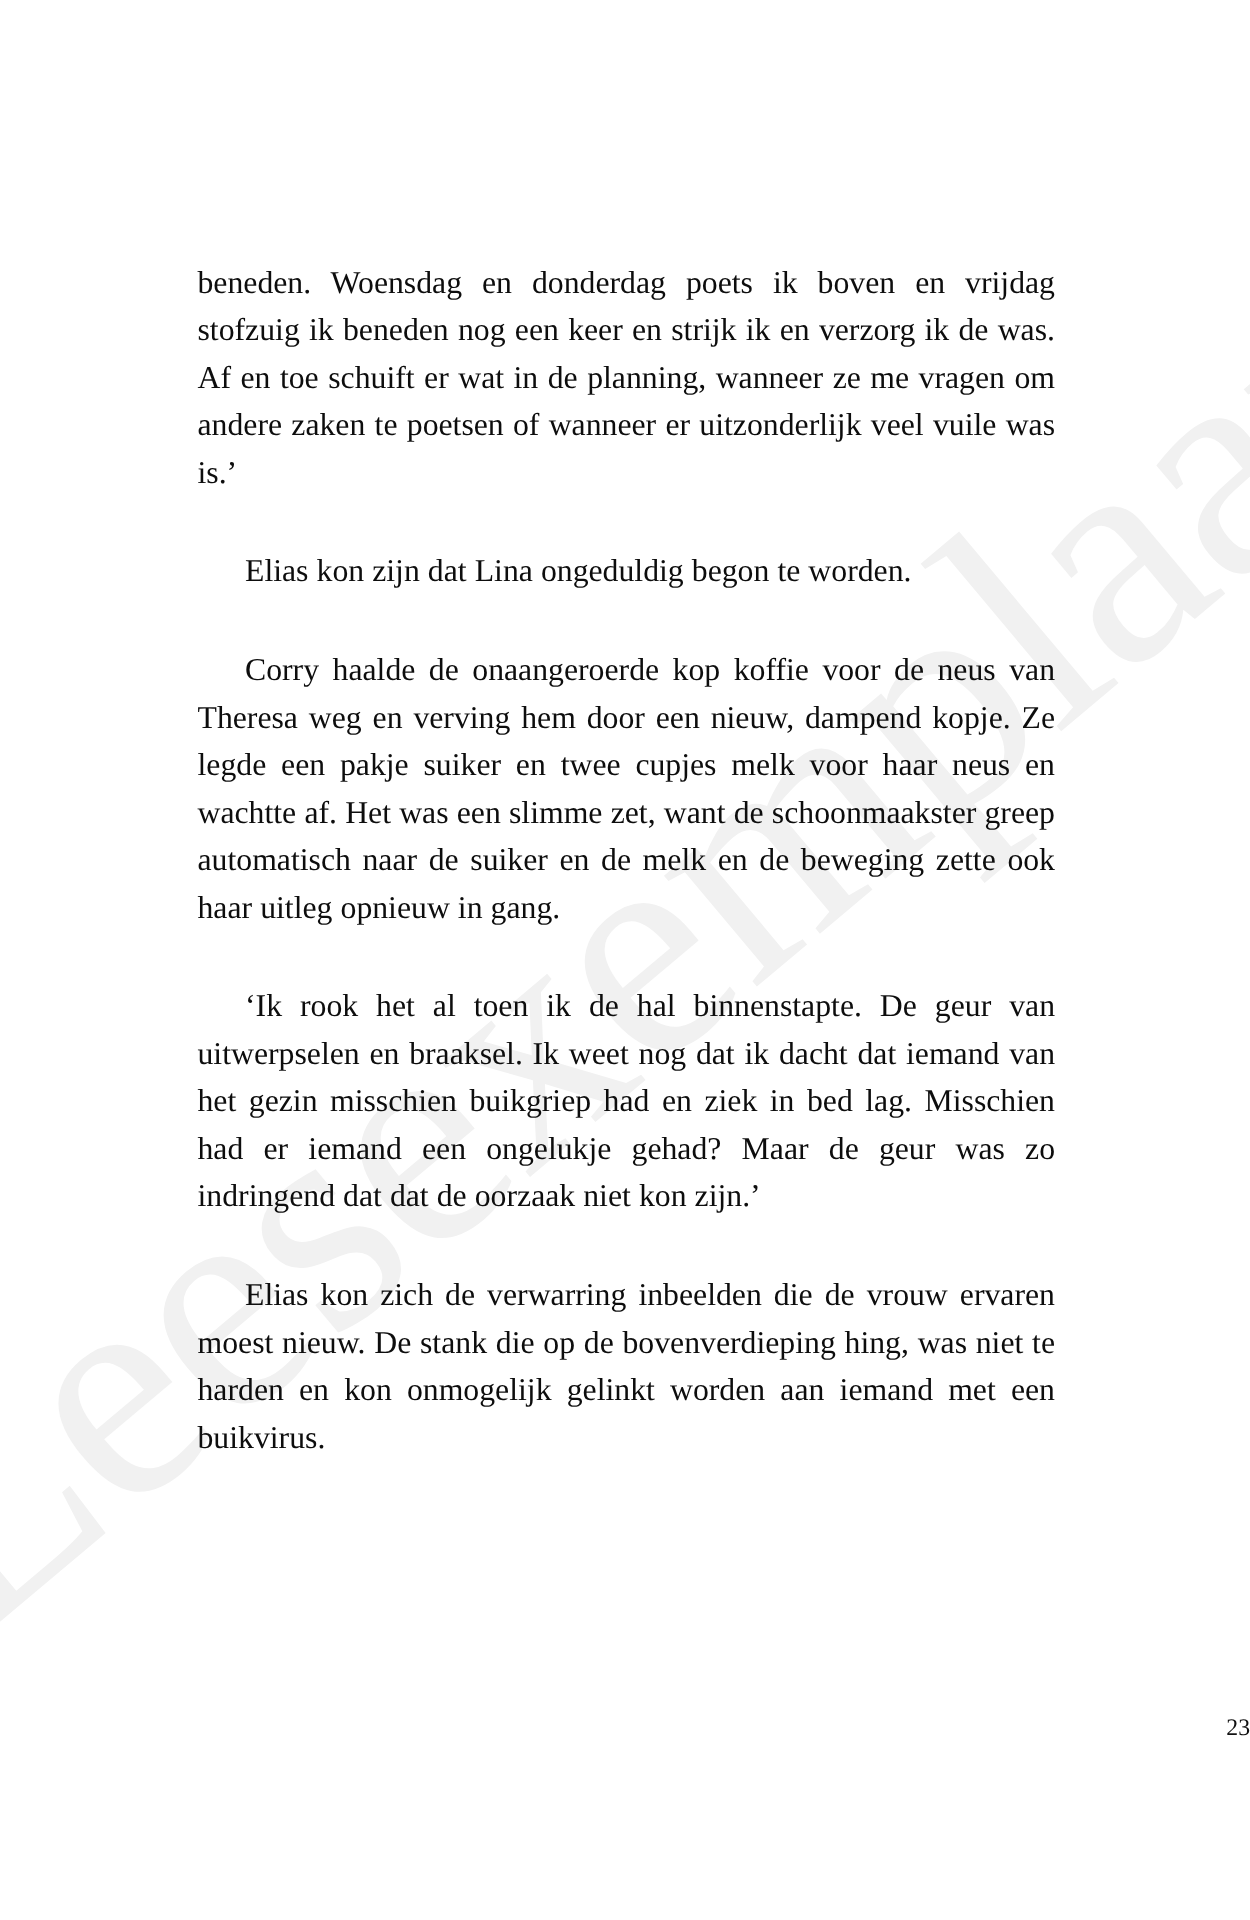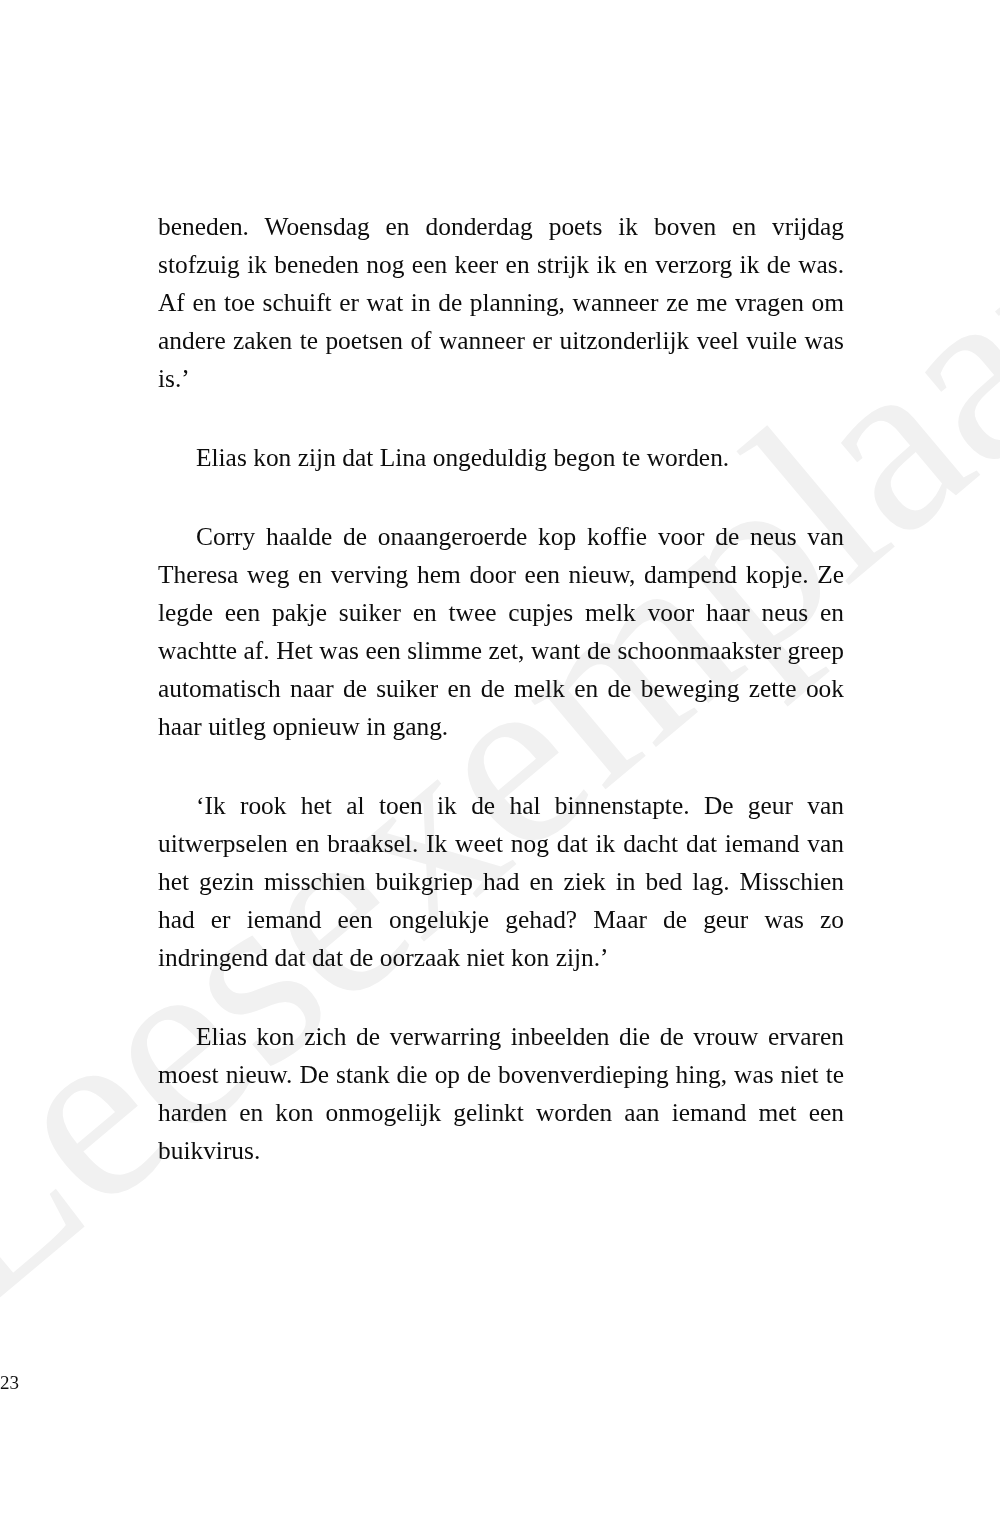--- a/index.html
+++ b/index.html
@@ -72,21 +72,21 @@
     text-align-last: left;
     margin-top: 41px;
   }
 
   
   .folio {
     position: absolute;
     left: 0;
     right: 0;
     top: 1371px;
-    text-align: left;
+    text-align: right;
     font-size: 19px;
     line-height: 24px;
     color: #111111;
     z-index: 2;
   }
 </style>
 </head>
 <body>
 
 <div class="page">

